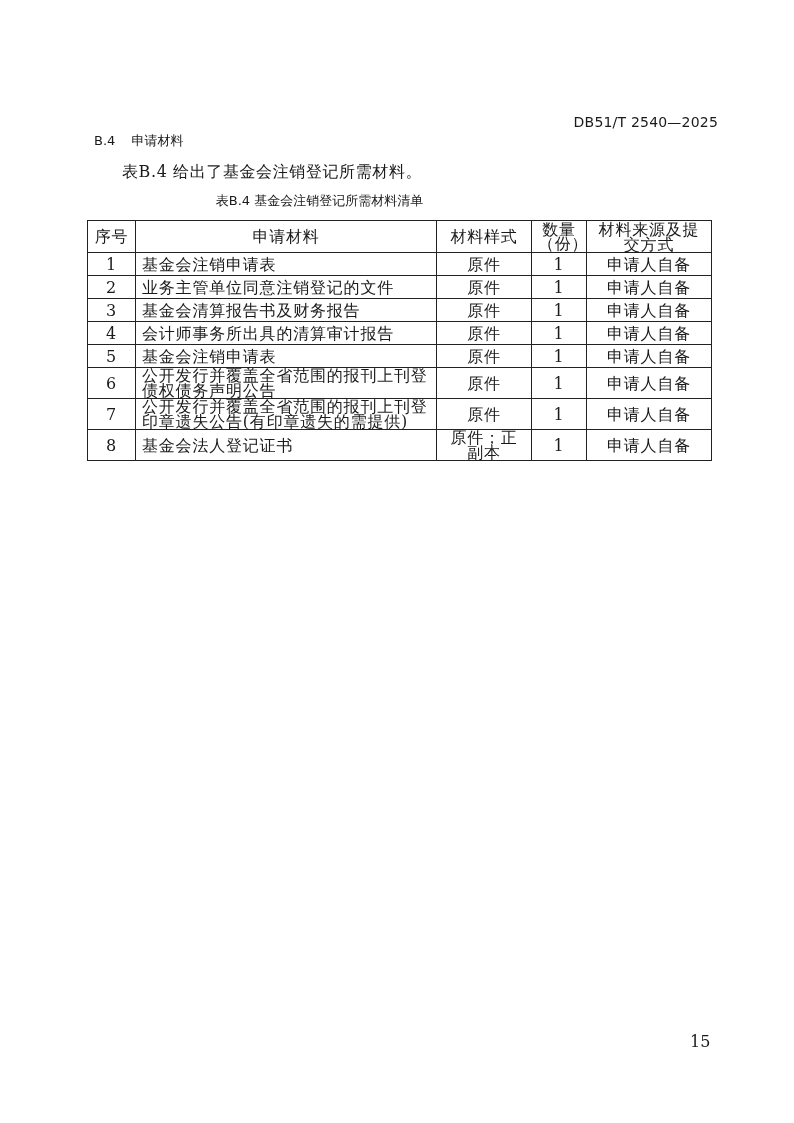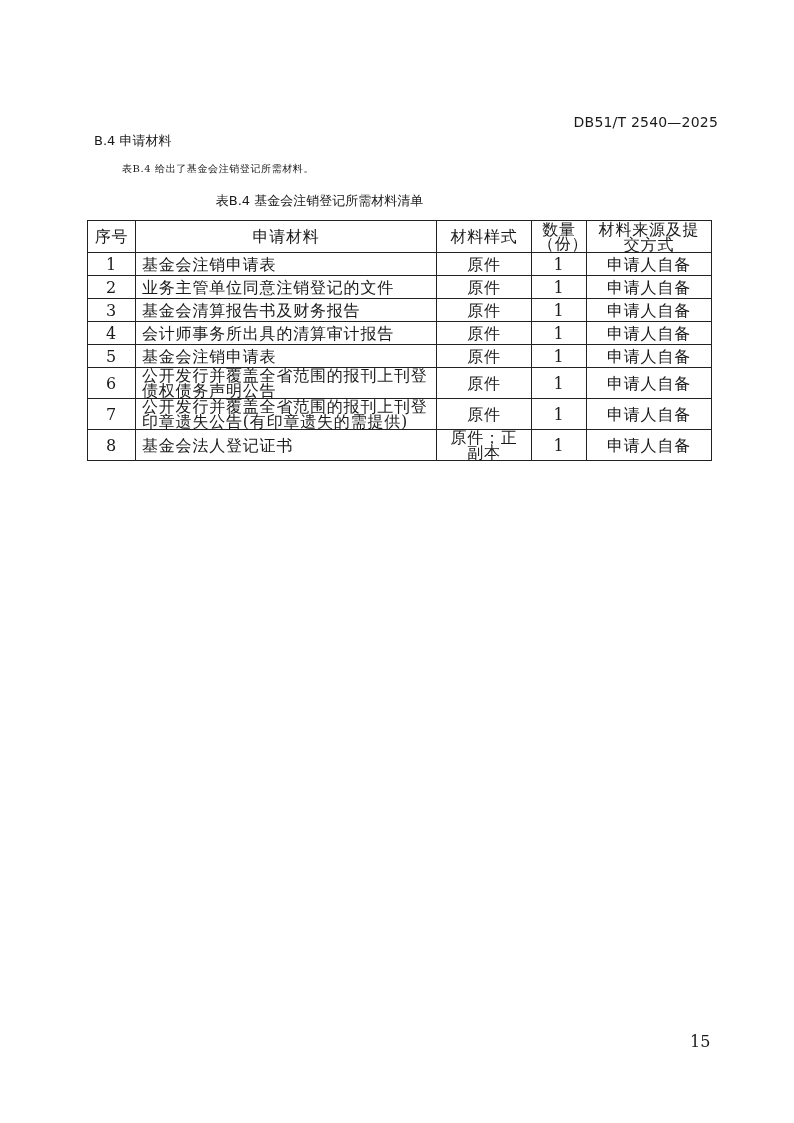--- a/index.html
+++ b/index.html
@@ -2,22 +2,22 @@
 <html><head>
 <meta charset="utf-8">
 <style>
   html, body { margin: 0; padding: 0; background: #ffffff; }
   body { width: 794px; height: 1123px; position: relative; overflow: hidden;
          font-family: "DejaVu Serif", "Liberation Serif", serif; color: #1a1a1a; }
   .doc-code { position: absolute; top: 95px; right: 76px; font-family: "DejaVu Sans", "Liberation Sans", sans-serif;
               font-size: 14px; letter-spacing: 0.2px; margin-top: 19px; }
   .section-heading { position: absolute; top: 132px; left: 94px; font-family: "DejaVu Sans", "Liberation Sans", sans-serif;
                      font-size: 13px; }
-  .section-heading .num { }
-  .intro { position: absolute; top: 162px; left: 122px; font-size: 10px; letter-spacing: 0.6px; }
+  .section-heading .num { margin-right: 12px; }
+  .intro { position: absolute; top: 162px; left: 122px; font-size: 16px; letter-spacing: 0.6px; }
   .table-caption { position: absolute; top: 192px; left: 0; width: 629px; text-align: center;
                    font-family: "DejaVu Sans", "Liberation Sans", sans-serif; font-size: 13px; padding-left: 10px; box-sizing: border-box; }
   table.materials { position: absolute; top: 220px; left: 87px; width: 624px; border-collapse: collapse;
                     font-size: 16px; table-layout: fixed; }
   table.materials td, table.materials th { border: 1px solid #222; padding: 0 6px; font-weight: normal;
                     line-height: 15px; letter-spacing: 0.8px; }
   table.materials th { height: 31px; text-align: center; }
   table.materials td { height: 22px; }
   table.materials td.c { text-align: center; }
   table.materials td.tall { height: 30px; }

